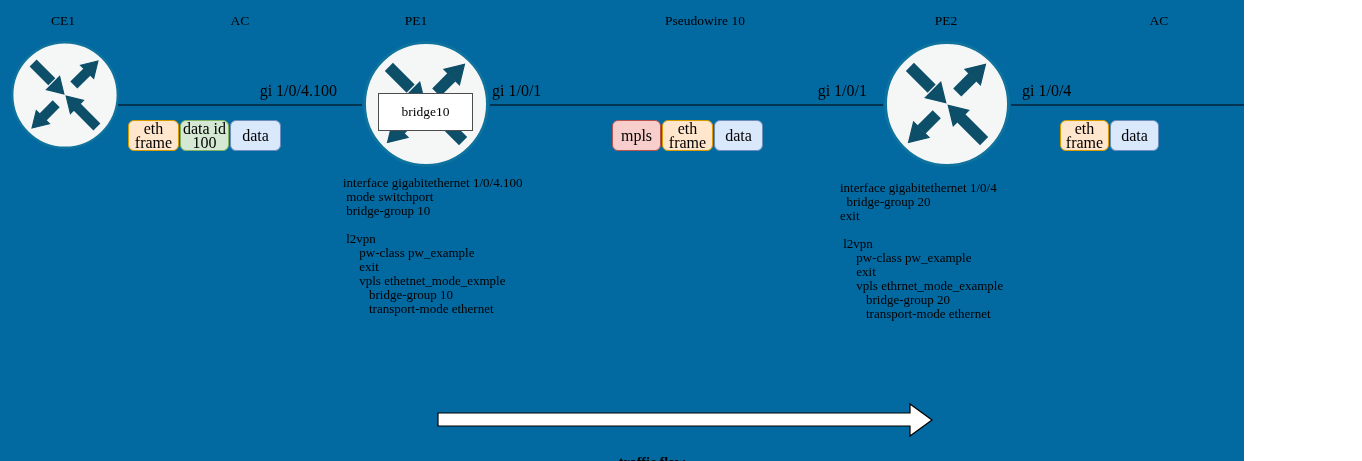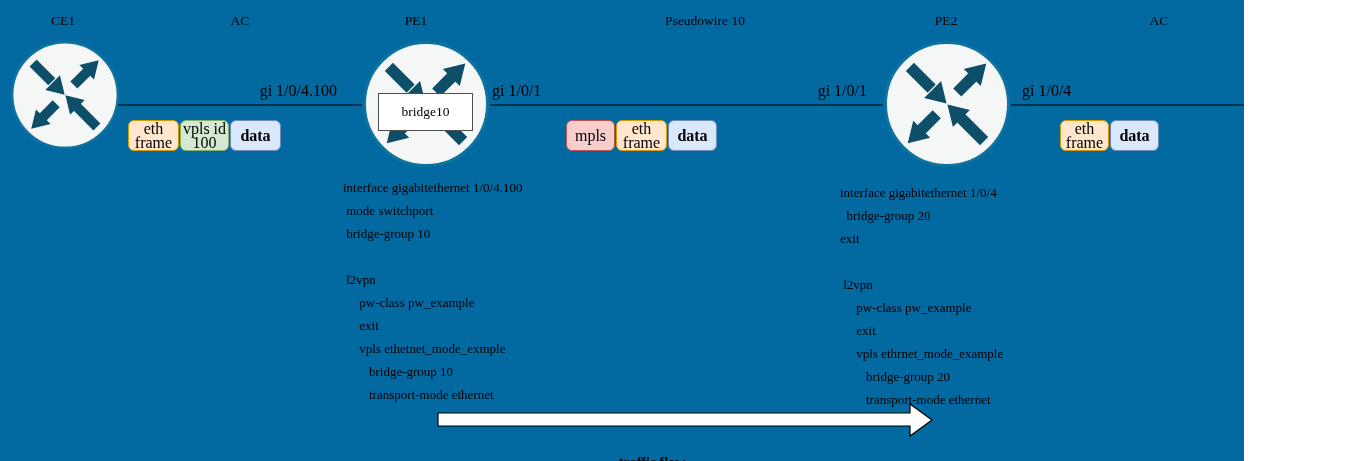--- a/index.html
+++ b/index.html
@@ -28,25 +28,25 @@
   }
   .framerow { position:absolute; top:120px; display:flex; z-index:4; }
   .framebox {
     height:31px; border-radius:6px; border:1px solid #999;
     display:flex; align-items:center; justify-content:center;
     text-align:center; font-size:16px; line-height:14px;
     white-space:pre-line; margin-right:1px; box-sizing:border-box;
   }
   .f-eth  { background:#ffe6cc; border-color:#d79b00; }
   .f-vlan { background:#d5e8d4; border-color:#82b366; }
-  .f-data { background:#dae8fc; border-color:#6c8ebf;font-weight:bold; }
+  .f-data { background:#dae8fc; border-color:#6c8ebf; }
   .f-mpls { background:#f8cecc; border-color:#b85450; }
   .cfg {
     position:absolute; margin:0; font-family:inherit; font-size:13px;
-    line-height:23px; white-space:pre; z-index:2;
+    line-height:14px; white-space:pre; z-index:2;
   }
   .flowlabel {
     position:absolute; top:455px; transform:translateX(-50%);
     font-size:14px; white-space:nowrap;font-weight:bold;
   }
 </style>
 </head>
 <body>
 
 <div class="canvas">
@@ -100,25 +100,25 @@
   <div class="iflabel ralign" style="left:337px">gi 1/0/4.100</div>
   <div class="iflabel" style="left:492px">gi 1/0/1</div>
   <div class="iflabel ralign" style="left:867px">gi 1/0/1</div>
   <div class="iflabel" style="left:1022px">gi 1/0/4</div>
 
   <div class="bridge" style="left:378px; top:93px">bridge10</div>
 
   <div class="framerow" style="left:128px">
     <div class="framebox f-eth" style="width:51px">eth
 frame</div>
-    <div class="framebox f-vlan" style="width:49px">vpls id
+    <div class="framebox f-vlan" style="width:49px">data id
 100</div>
     <div class="framebox f-data" style="width:51px">data</div>
   </div>
-  <div class="framerow" style="left:566px">
+  <div class="framerow" style="left:612px">
     <div class="framebox f-mpls" style="width:49px">mpls</div>
     <div class="framebox f-eth" style="width:51px">eth
 frame</div>
     <div class="framebox f-data" style="width:49px">data</div>
   </div>
   <div class="framerow" style="left:1060px">
     <div class="framebox f-eth" style="width:49px">eth
 frame</div>
     <div class="framebox f-data" style="width:49px">data</div>
   </div>

